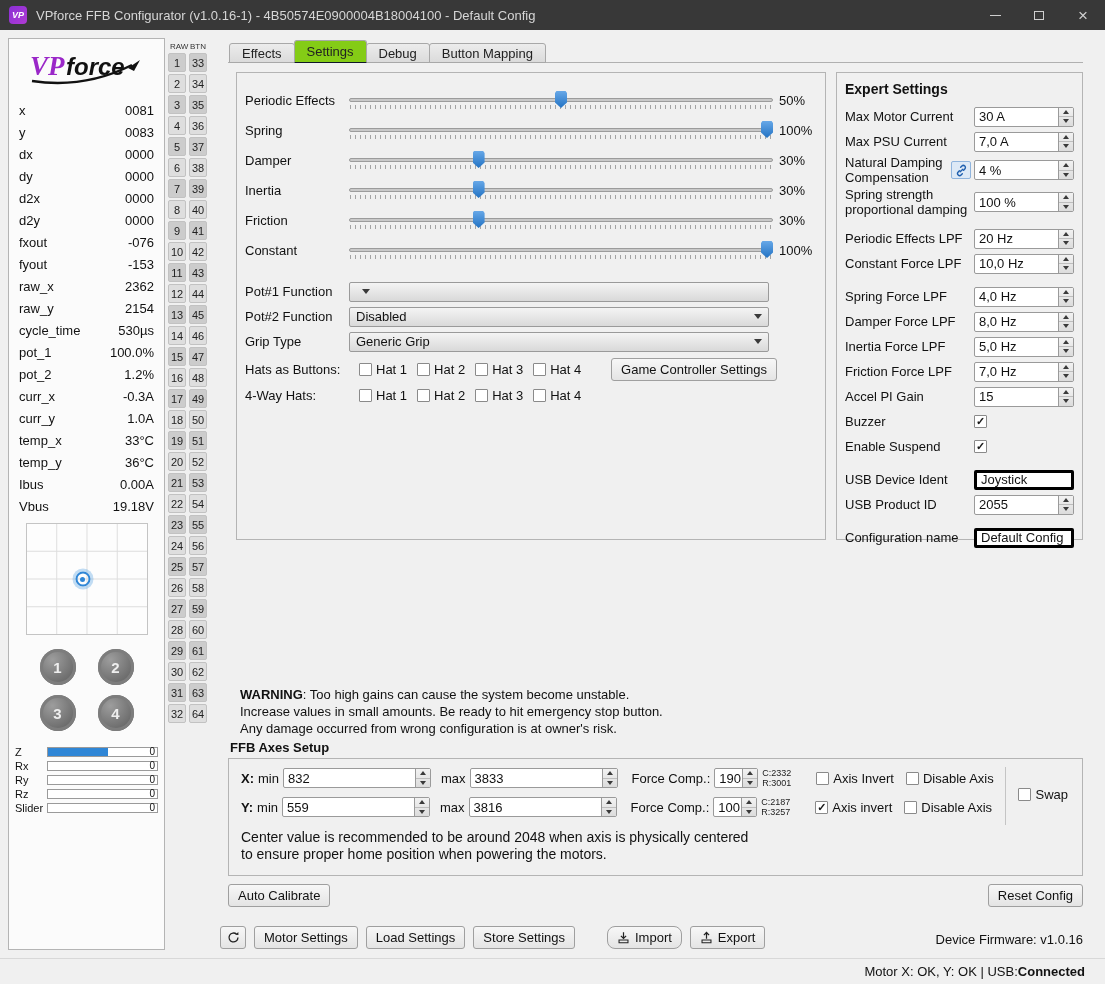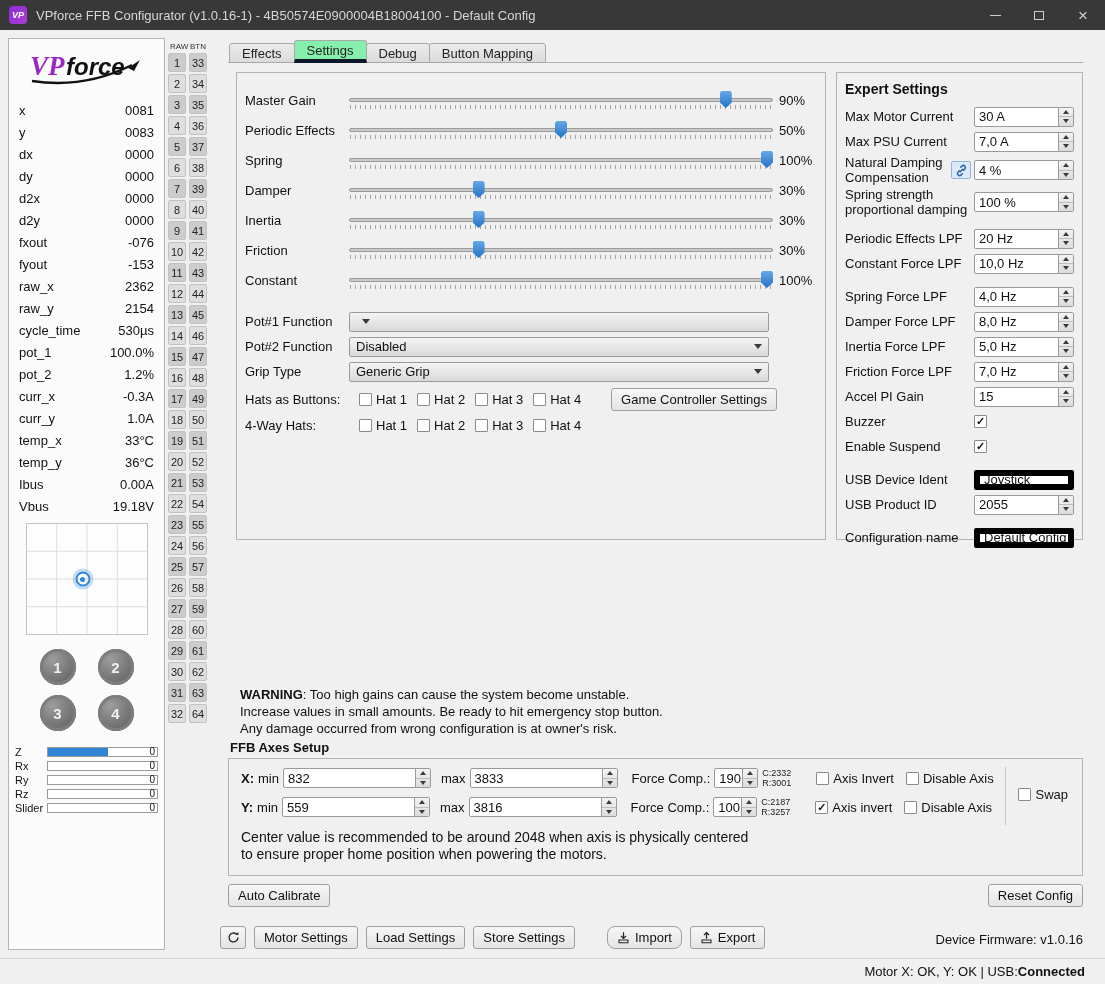--- a/index.html
+++ b/index.html
@@ -39,21 +39,21 @@
   
   .raw-panel { position:absolute; left:168px; top:42px; width:40px; }
   .raw-header { display:flex; justify-content:space-between; padding:0 2px; font-size:8px; color:#333; }
   .raw-grid { display:grid; grid-template-columns:18px 18px; gap:2px 3px; margin-top:2px; }
   .raw-cell { height:19px; display:flex; align-items:center; justify-content:center; font-size:11px; color:#222; background:#dedede; border:1px solid #c2c2c2; border-radius:2px; }
   .raw-cell.alt { background:#cccccc; }
 
   
   .tabs { position:absolute; left:229px; top:40px; height:23px; display:flex; align-items:flex-end; z-index:3; }
   .tab { height:20px; padding:0 12px; display:flex; align-items:center; font-size:13px; color:#222; background:linear-gradient(#ececec,#dbdbdb); border:1px solid #a8a8a8; margin-right:-1px; border-radius:3px 3px 0 0; }
-  .tab.active { height:23px; background:#86efac; border-bottom:4px solid #0f172a; z-index:4;margin-top:10px; }
+  .tab.active { height:23px; background:#84cc16; border-bottom:1px solid #0f172a; z-index:4;margin-top:10px; }
   .pane-line { position:absolute; left:228px; top:62px; width:855px; height:1px; background:#b0b0b0; z-index:1; }
 
   
   .settings-box { position:absolute; left:236px; top:72px; width:590px; height:468px; border:1px solid #b4b4b4; padding:12px 8px 0 8px; }
   .row-label { width:104px; flex-shrink:0; font-size:13px; color:#111; }
   .slider-row { display:flex; align-items:center; height:30px; }
   .slider-track-wrap { position:relative; flex:1; height:22px; }
   .slider-groove { position:absolute; left:0; right:0; top:9px; height:4px; background:#c9c9c9; border:1px solid #9c9c9c; border-radius:2px; }
   .slider-ticks { position:absolute; left:1px; right:1px; top:16px; height:4px; background:repeating-linear-gradient(90deg,#a3a3a3 0 1px, transparent 1px 5px); }
   .slider-handle { position:absolute; top:2px; width:12px; height:17px; background:linear-gradient(#67a8e8,#2272c3); clip-path:polygon(0 12%,12% 0,88% 0,100% 12%,100% 68%,50% 100%,0 68%); filter:drop-shadow(0 0 0.5px #1b5a9e); }
@@ -82,21 +82,21 @@
   .spin { display:inline-flex; width:100px; height:20px; border:1px solid #9a9a9a; border-radius:2px; background:#fff; flex-shrink:0; }
   .spin-lg { width:148px; }
   .spin-sm { width:44px; }
   .spin-value { flex:1; display:flex; align-items:center; padding:0 4px; font-size:13px; color:#111; overflow:hidden; white-space:nowrap; }
   .spin-btns { width:15px; display:flex; flex-direction:column; border-left:1px solid #9a9a9a; background:linear-gradient(#f2f2f2,#dcdcdc); }
   .spin-up, .spin-down { flex:1; display:flex; align-items:center; justify-content:center; }
   .spin-up { border-bottom:1px solid #bdbdbd; }
   .tri-up { width:0; height:0; border-left:3px solid transparent; border-right:3px solid transparent; border-bottom:4px solid #3a3a3a; }
   .tri-down { width:0; height:0; border-left:3px solid transparent; border-right:3px solid transparent; border-top:4px solid #3a3a3a; }
 
-  .text-input { width:100px; height:20px; border:6px solid #000000; border-radius:2px; background:#fff; display:flex; align-items:center; padding:0 4px; font-size:13px; color:#111; flex-shrink:0; overflow:hidden; white-space:nowrap; }
+  .text-input { width:100px; height:20px; border:3px solid #000000; border-radius:2px; background:#fff; display:flex; align-items:center; padding:0 4px; font-size:13px; color:#111; flex-shrink:0; overflow:hidden; white-space:nowrap; }
 
   
   .expert-box { position:absolute; left:836px; top:72px; width:247px; height:468px; border:1px solid #b4b4b4; padding:6px 8px 0 8px; }
   .expert-title { font-size:14px; font-weight:bold; color:#111; margin:2px 0 8px 0; }
   .ex-row { display:flex; align-items:center; min-height:23px; margin-bottom:2px; }
   .ex-row.gap { margin-top:10px; }
   .ex-label { flex:1; font-size:13px; line-height:15px; color:#111; padding-right:4px; }
   .ex-check { width:100px; display:flex; flex-shrink:0; }
   .link-btn { width:20px; height:18px; display:inline-flex; align-items:center; justify-content:center; border:1px solid #8fb4dd; background:#dde9f6; border-radius:2px; margin-right:3px; flex-shrink:0; }
 
@@ -359,29 +359,20 @@
     <div class="tab">Effects</div>
     <div class="tab active">Settings</div>
     <div class="tab">Debug</div>
     <div class="tab">Button Mapping</div>
   </div>
   <div class="pane-line"></div>
 
   <div class="settings-box">
     <div>
         <div class="slider-row">
-          <span class="row-label">Master Gain</span>
-          <div class="slider-track-wrap">
-            <div class="slider-groove"></div>
-            <div class="slider-ticks"></div>
-            <div class="slider-handle" style="left: calc(90% - 10.8px);"></div>
-          </div>
-          <span class="slider-value">90%</span>
-        </div>
-        <div class="slider-row">
           <span class="row-label">Periodic Effects</span>
           <div class="slider-track-wrap">
             <div class="slider-groove"></div>
             <div class="slider-ticks"></div>
             <div class="slider-handle" style="left: calc(50% - 6px);"></div>
           </div>
           <span class="slider-value">50%</span>
         </div>
         <div class="slider-row">
           <span class="row-label">Spring</span>

